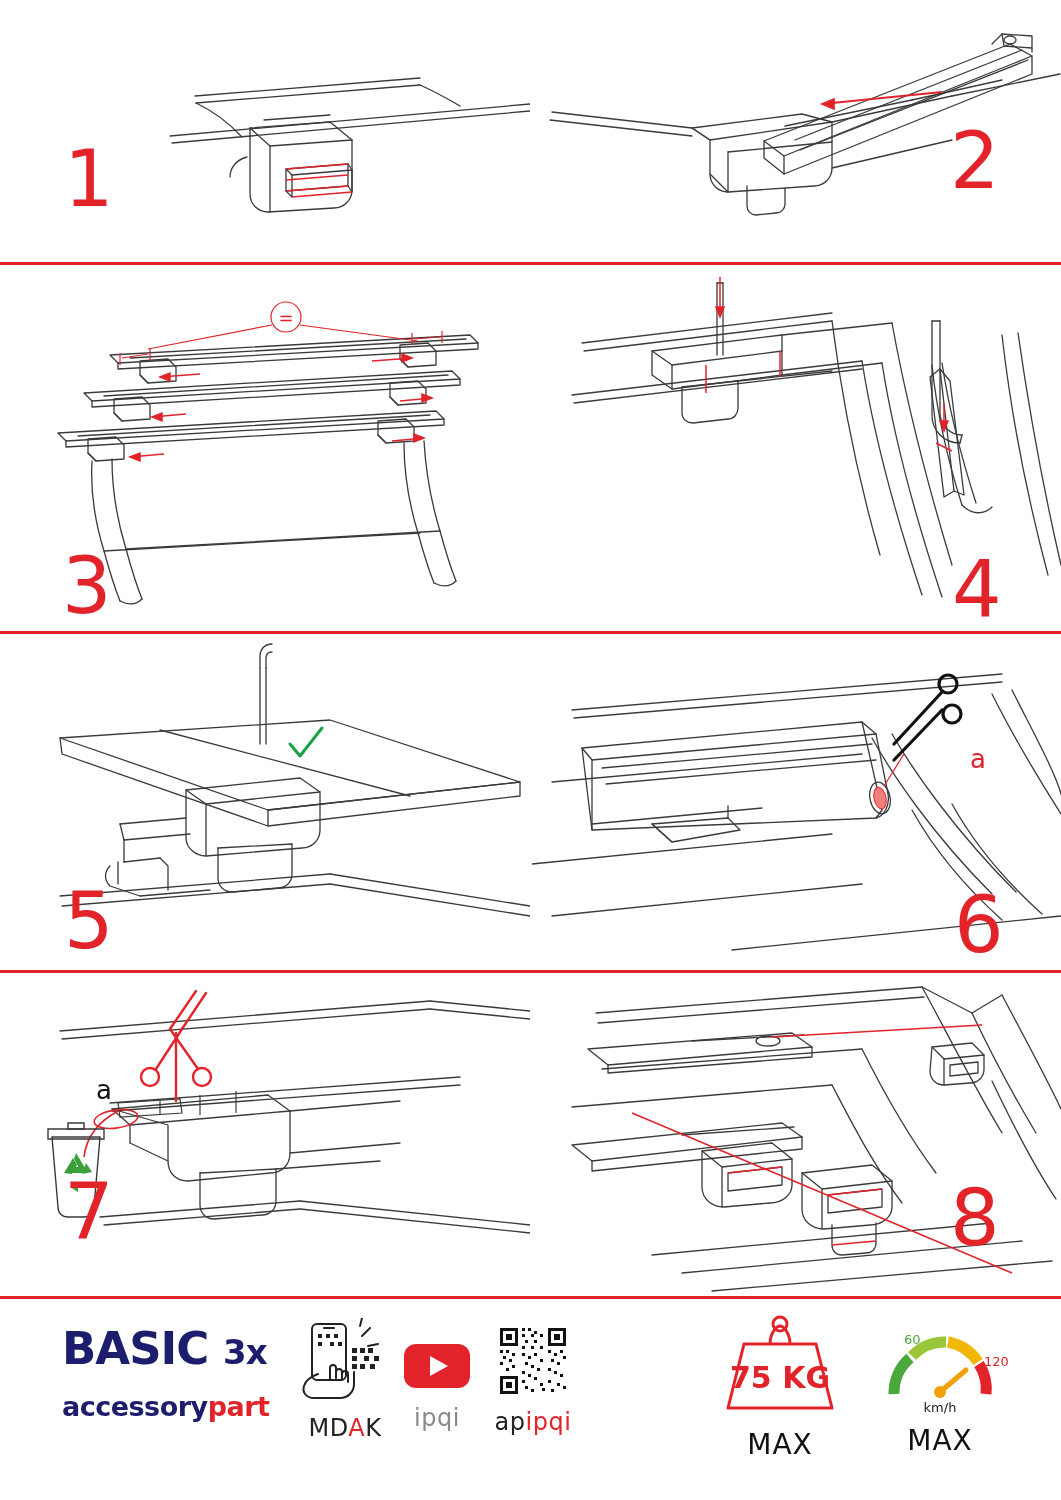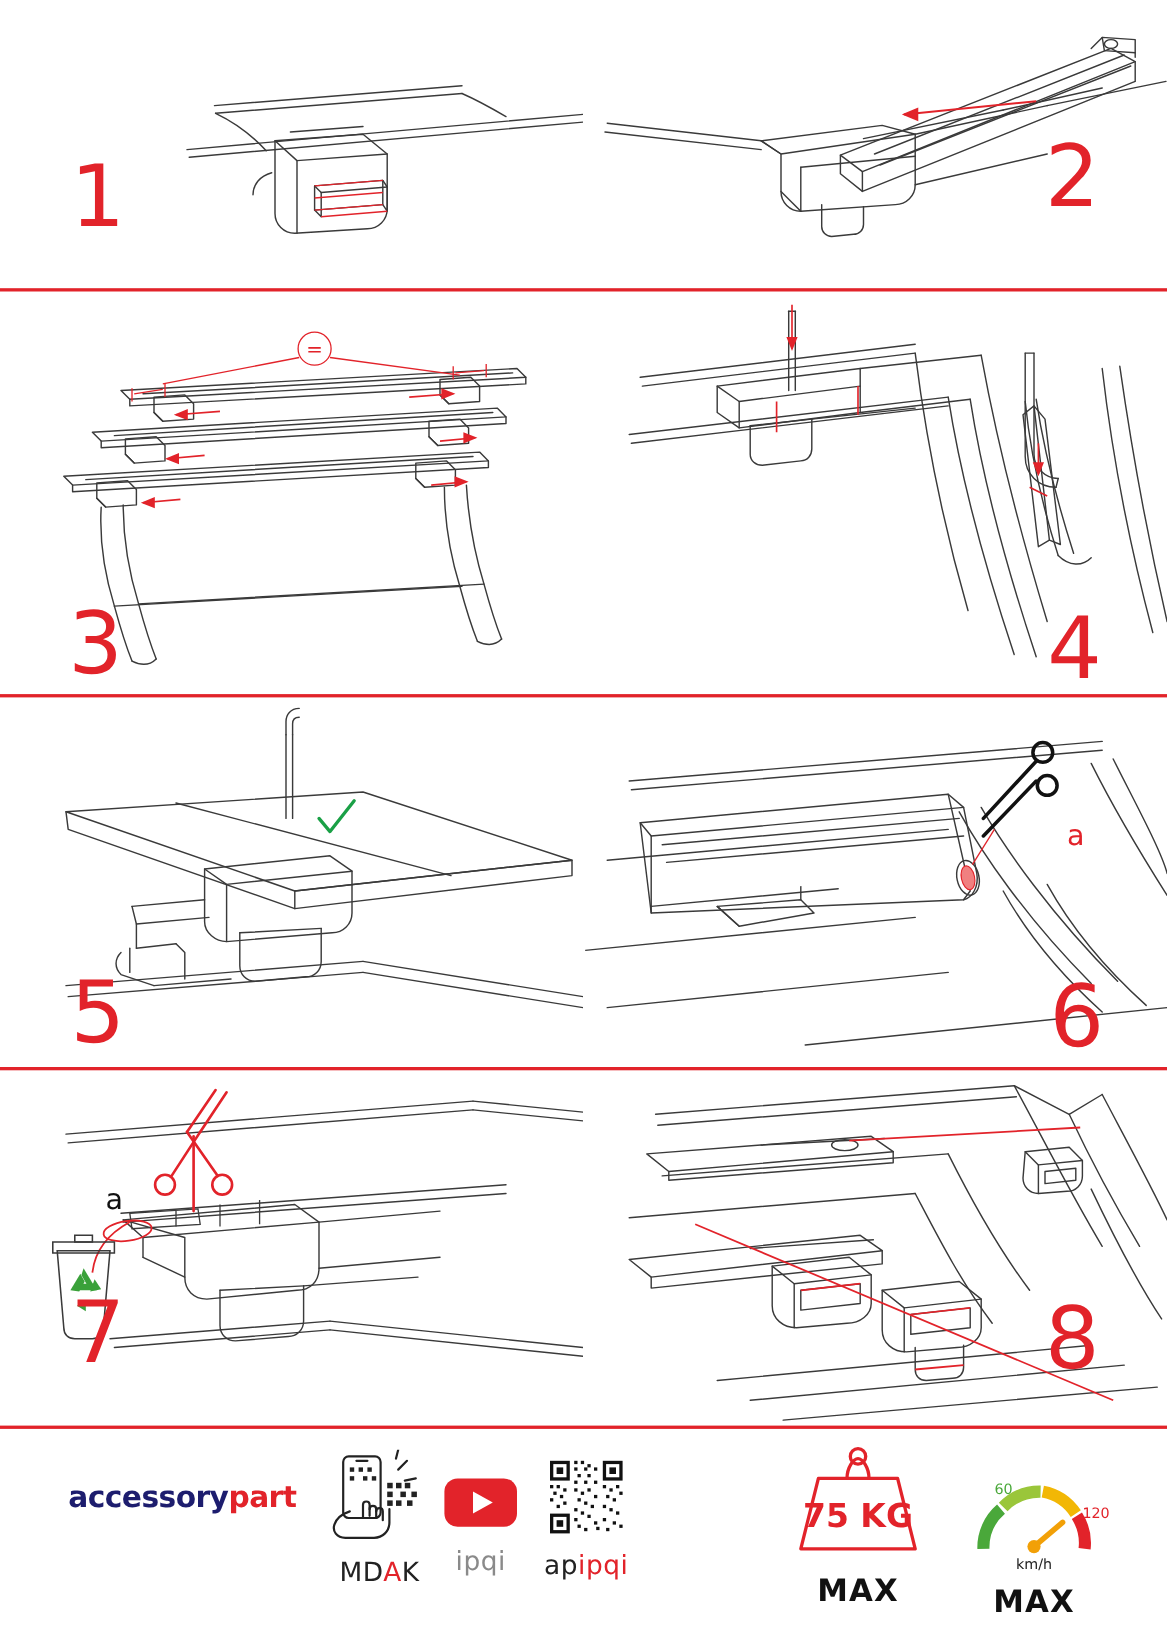--- a/index.html
+++ b/index.html
@@ -105,21 +105,20 @@
   .logo-caption .grey { color: #8a8a8a; }
   .logo-caption .dark { color: #222; }
 
   .maxlabel {
     font-family: "DejaVu Sans", sans-serif;
     font-size: 28px;
     letter-spacing: 1px;
     color: #111;
     text-align: center;
     margin-top: 4px;
-    font-weight: bold;
   }
   .weight-text {
     font-family: "DejaVu Sans", sans-serif;
     font-size: 30px;
     font-weight: bold;
     fill: #e2232a;
   }
 </style>
 </head>
 <body>
@@ -516,20 +515,24 @@
         <path d="M296 222 L350 216"></path>
         <path d="M300 272 L344 268"></path>
       </g>
     </svg>
     <div class="stepnum" style="left:418px; top:206px;">8</div>
   </div>
 
   <div class="footer">
 
     <div class="brand-block">
+      <div class="brand-basic">
+        <span>BASIC</span>
+        <span class="x">3x</span>
+      </div>
       <div class="brand-accessory">
         <span>accessory</span><span class="part">part</span>
       </div>
     </div>
 
     <div class="logo-col" style="left:396px; top:38px; width:82px;">
       <svg width="82" height="54" viewBox="0 0 82 54">
         <rect x="8" y="6" width="66" height="44" rx="12" fill="#e2232a"></rect>
         <path d="M34 18 L52 28 L34 38 Z" fill="#ffffff"></path>
       </svg>
@@ -646,21 +649,21 @@
         <g fill="none" stroke="#e2232a" stroke-width="3" stroke-linejoin="round">
           <path d="M44 32 L116 32 L132 96 L28 96 Z"></path>
           <path d="M70 32 C70 22 76 14 80 14 C84 14 90 22 90 32"></path>
           <circle cx="80" cy="12" r="7"></circle>
         </g>
         <text class="weight-text" x="80" y="76" text-anchor="middle">75 KG</text>
       </svg>
       <div class="maxlabel">MAX</div>
     </div>
 
-    <div class="logo-col" style="left:860px; top:22px; width:160px;">
+    <div class="logo-col" style="left:860px; top:8px; width:160px;">
       <svg width="160" height="108" viewBox="0 0 160 108">
         <g fill="none" stroke-width="11" stroke-linecap="butt">
           <path d="M34 86 A46 46 0 0 1 50 50" stroke="#4aa83a"></path>
           <path d="M52 48 A46 46 0 0 1 86 34" stroke="#9ac63a"></path>
           <path d="M88 34 A46 46 0 0 1 118 54" stroke="#f2b705"></path>
           <path d="M119 56 A46 46 0 0 1 126 86" stroke="#e2232a"></path>
         </g>
         <g fill="none" stroke="#f2a007" stroke-width="5" stroke-linecap="round">
           <path d="M80 84 L106 62"></path>
         </g>

